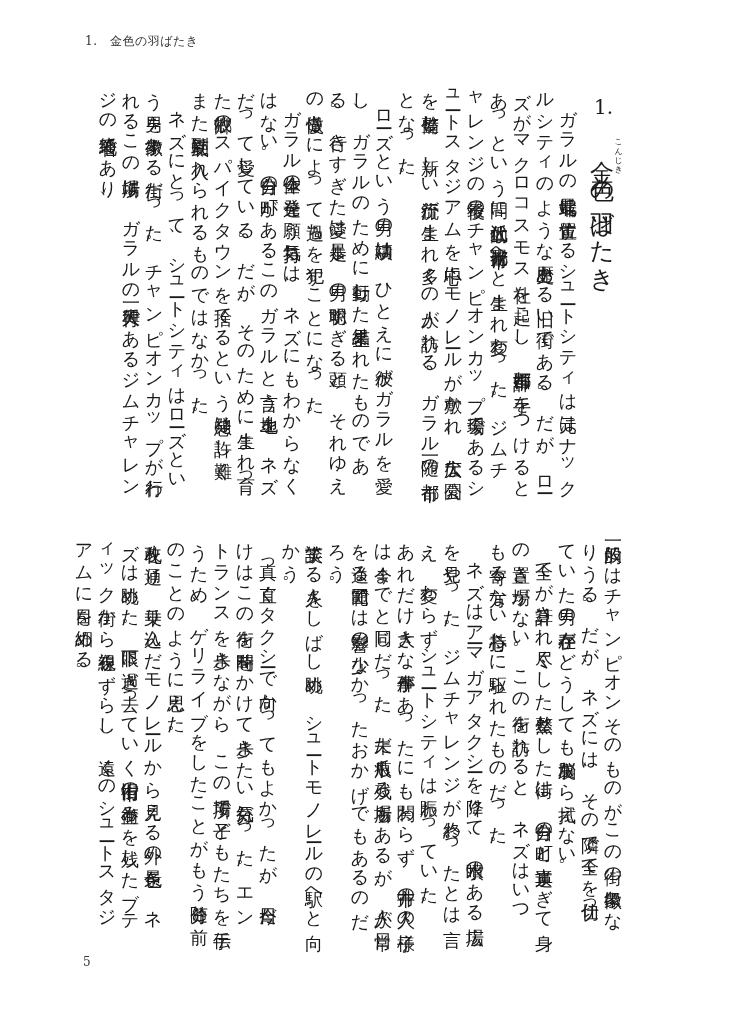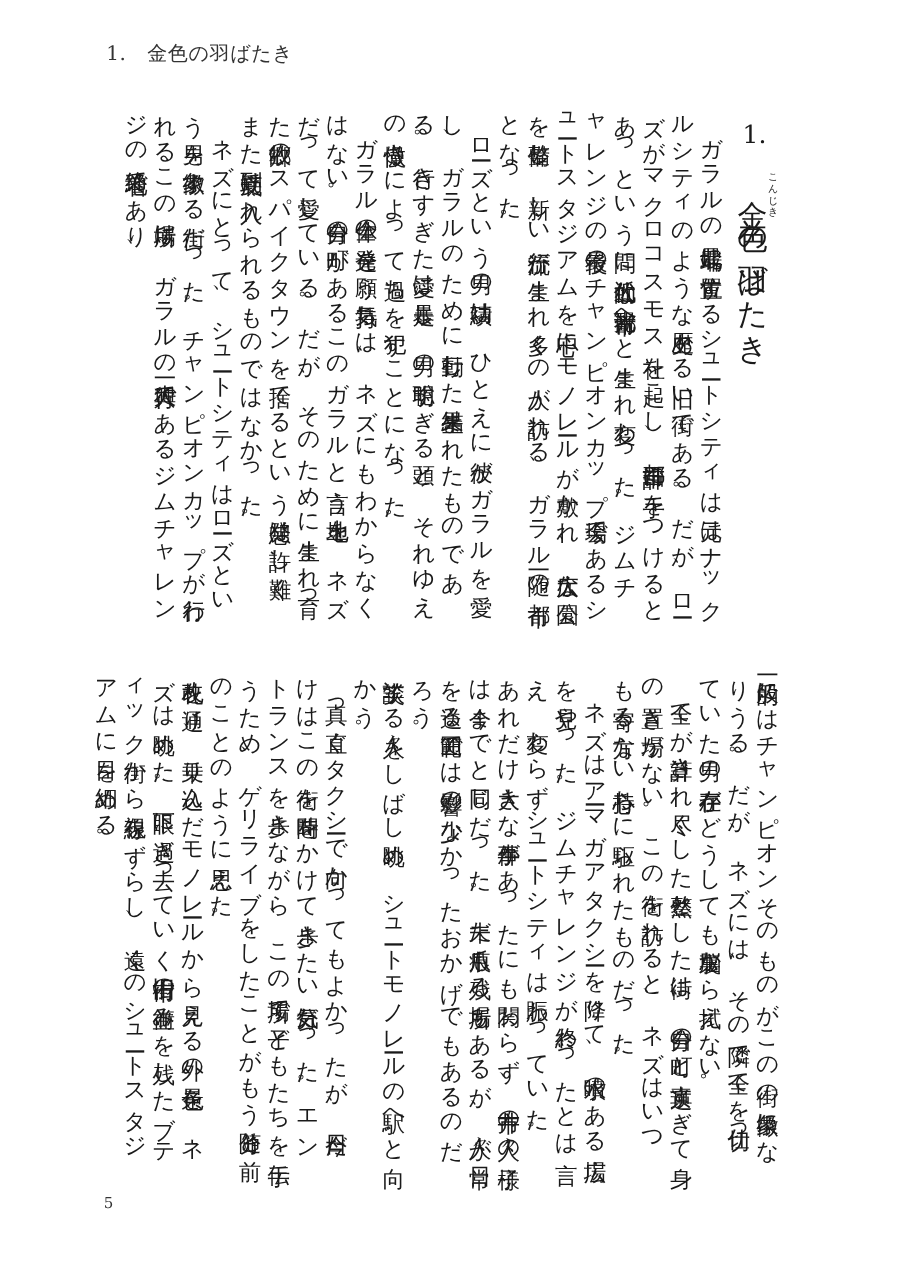--- a/index.html
+++ b/index.html
@@ -12,21 +12,21 @@
       height: 1024px;
       position: relative;
       overflow: hidden;
       font-family: "DejaVu Serif", "Liberation Serif", serif;
       color: #1a1a1a;
     }
     .running-header {
       position: absolute;
       left: 85px;
       top: 33px;
-      font-size: 16px;
+      font-size: 12px;
       color: #333333;
       letter-spacing: 0.5px;
       white-space: nowrap;
     }
     .page-number {
       position: absolute;
       left: 83px;
       top: 955px;
       font-size: 12px;
       color: #333333;

